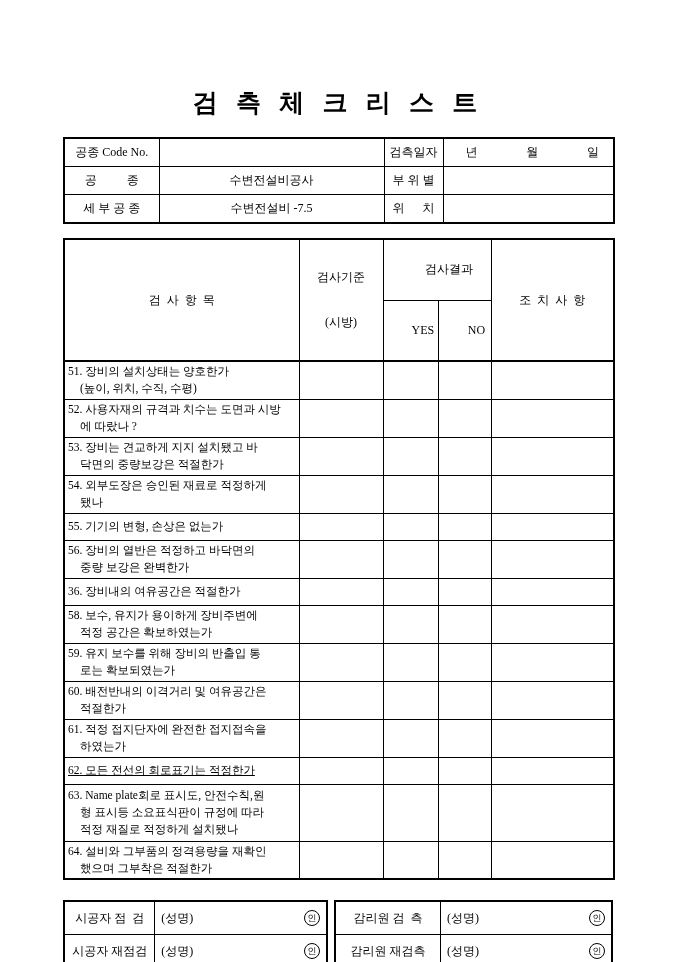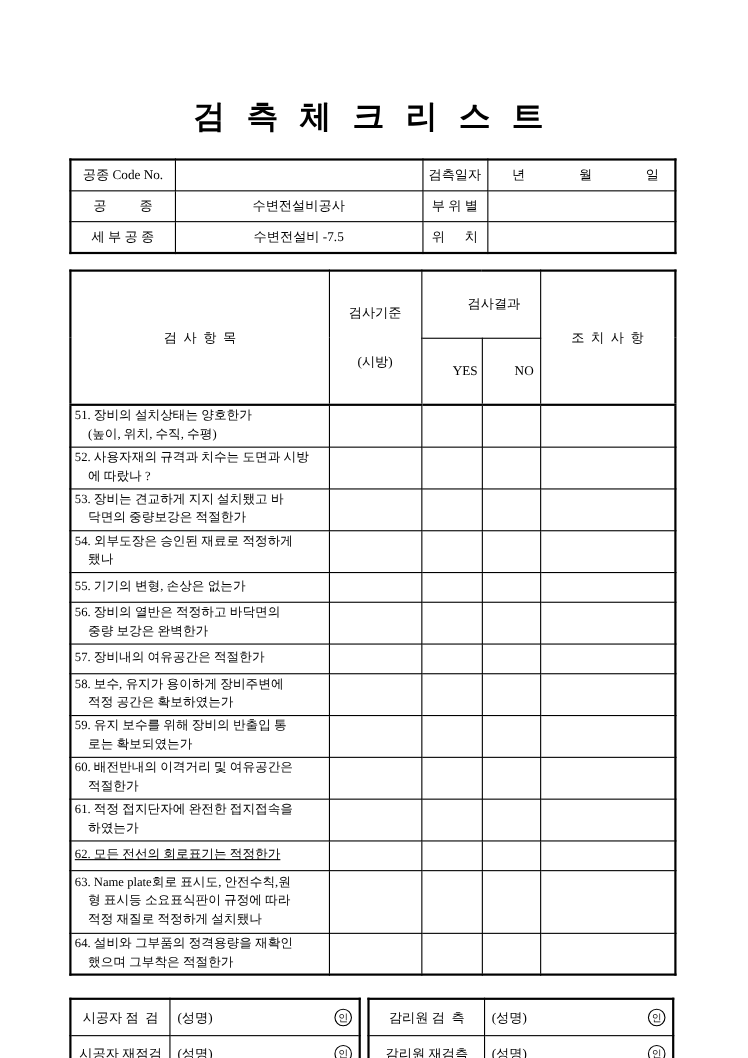--- a/index.html
+++ b/index.html
@@ -3,21 +3,21 @@
 <meta charset="utf-8">
 <style>
   html,body{margin:0;padding:0;}
   body{
     width:680px;height:962px;background:#ffffff;color:#000;
     font-family:"Liberation Serif","DejaVu Serif",serif;
     -webkit-font-smoothing:none;
   }
   .doc{width:550px;padding-left:63px;padding-top:86px;}
   .title{
-    text-align:center;font-size:29px;font-weight:bold;
+    text-align:center;font-size:25px;font-weight:bold;
     letter-spacing:6px;white-space:pre;margin-bottom:18px;
   }
   table{border-collapse:collapse;table-layout:fixed;}
   td,th{border:1px solid #000;font-size:12px;font-weight:normal;
         padding:0 4px;overflow:hidden;}
   
   .info-table{width:550px;border:2px solid #000;margin-bottom:14px;}
   .info-table td{height:27px;}
   .lbl{text-align:center;white-space:pre;}
   .val{text-align:center;white-space:pre;}
@@ -164,21 +164,21 @@
             <div>56. 장비의 열반은 적정하고 바닥면의</div>
             <div class="cont">중량 보강은 완벽한가</div>
           </td>
           <td></td>
           <td></td>
           <td></td>
           <td></td>
         </tr>
         <tr style="height: 27px;">
           <td class="item-cell">
-            <div>57. 장비내의 여유공간은 적절한가</div>
+            <div>36. 장비내의 여유공간은 적절한가</div>
           </td>
           <td></td>
           <td></td>
           <td></td>
           <td></td>
         </tr>
         <tr style="height: 38px;">
           <td class="item-cell">
             <div>58. 보수, 유지가 용이하게 장비주변에</div>
             <div class="cont">적정 공간은 확보하였는가</div>

